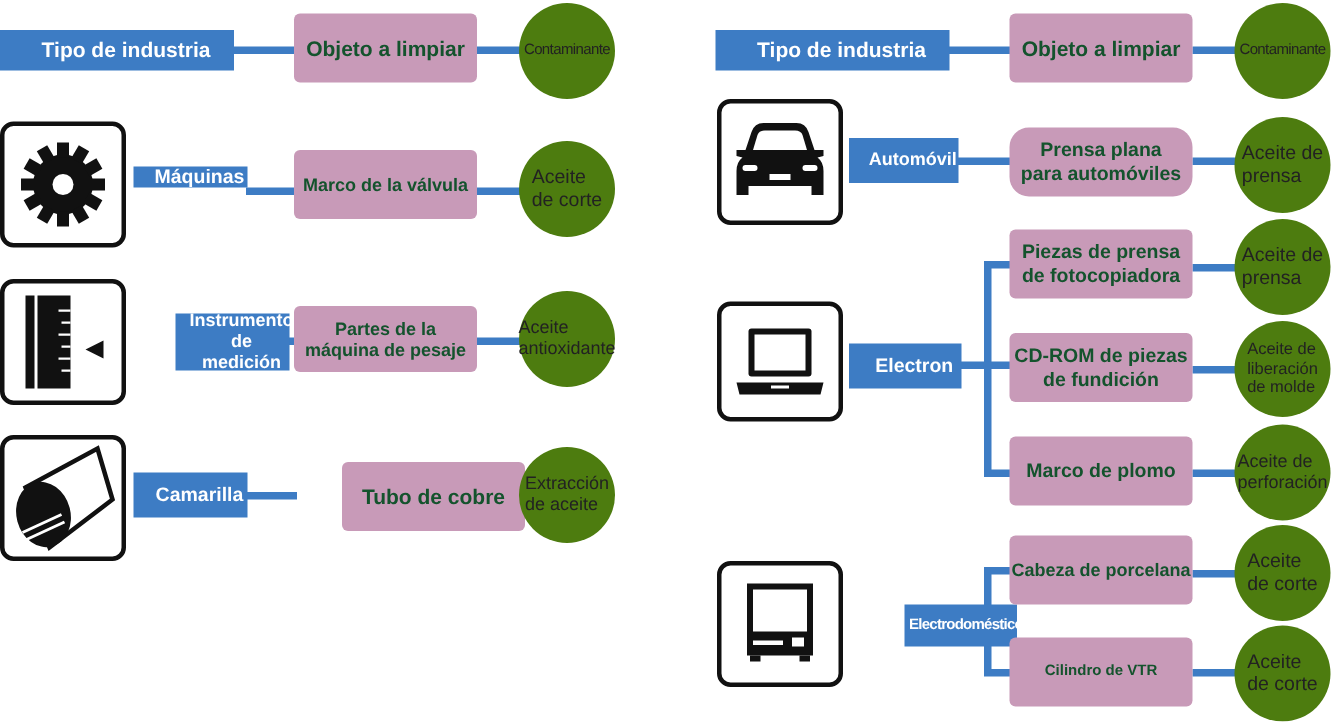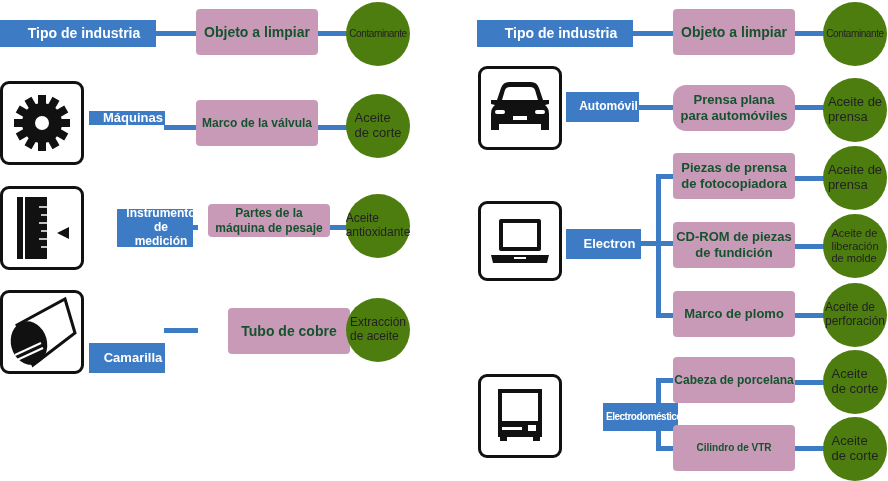--- a/index.html
+++ b/index.html
@@ -68,36 +68,36 @@
       <line x1="32" y1="46" x2="40" y2="46"></line>
         <line x1="34" y1="54" x2="40" y2="54"></line>
     </g>
     <polygon points="50,40 62,34 62,46" fill="#111"></polygon>
   </svg>
 </div>
 <div class="line" style="left:164px;top:225px;width:34px;height:5px;"></div>
 <div class="line" style="left:318px;top:225px;width:30px;height:5px;"></div>
 <div class="blue" style="left: 89px; top: 209px; width: 76px; height: 38px; font-size: 12px; white-space: pre-line; margin-left: 28px;">Instrumento
 de medición</div>
-<div class="pink" style="left:208px;top:204px;width:122px;height:33px;font-size:12px;">Partes de la
+<div class="pink" style="left:196px;top:204px;width:122px;height:44px;font-size:12px;">Partes de la
 máquina de pesaje</div>
 <div class="circ" style="left:346px;top:194px;width:64px;height:64px;font-size:12px;">Aceite
 antioxidante</div>
 
 <div class="icon-box" style="left:0;top:290px;width:84px;height:84px;">
   <svg width="78" height="78" viewBox="0 0 78 78">
     <path d="M14 32 L62 6 L72 40 L30 72 Z" fill="#fff" stroke="#111" stroke-width="3"></path>
     <ellipse cx="26" cy="50" rx="18" ry="22" transform="rotate(-15 26 50)" fill="#111"></ellipse>
     <line x1="12" y1="62" x2="38" y2="50" stroke="#fff" stroke-width="2"></line>
     <line x1="14" y1="67" x2="40" y2="55" stroke="#fff" stroke-width="2"></line>
   </svg>
 </div>
 <div class="line" style="left:164px;top:328px;width:34px;height:5px;"></div>
 <div class="line" style="left:318px;top:328px;width:30px;height:5px;"></div>
-<div class="blue" style="left: 89px; top: 315px; width: 76px; height: 30px; font-size: 13px; white-space: pre-line; margin-top: 28px;">Camarilla</div>
+<div class="blue" style="left: 89px; top: 315px; width: 76px; height: 30px; font-size: 13px; white-space: pre-line;">Camarilla</div>
 <div class="pink" style="left:196px;top:308px;width:122px;height:46px;font-size:14px;margin-left:32px;">Tubo de cobre</div>
 <div class="circ" style="left:346px;top:298px;width:64px;height:64px;font-size:12px;">Extracción
 de aceite</div>
 
 <div class="line" style="left:632px;top:31px;width:42px;height:5px;"></div>
 <div class="line" style="left:795px;top:31px;width:30px;height:5px;"></div>
 <div class="blue" style="left: 477px; top: 20px; width: 156px; height: 27px; font-size: 14px; white-space: pre-line;">Tipo de industria</div>
 <div class="pink" style="left:673px;top:9px;width:122px;height:46px;font-size:14px;">Objeto a limpiar</div>
 <div class="circ" style="left:823px;top:2px;width:64px;height:64px;font-size:10px;letter-spacing:-0.4px;">Contaminante</div>
 

